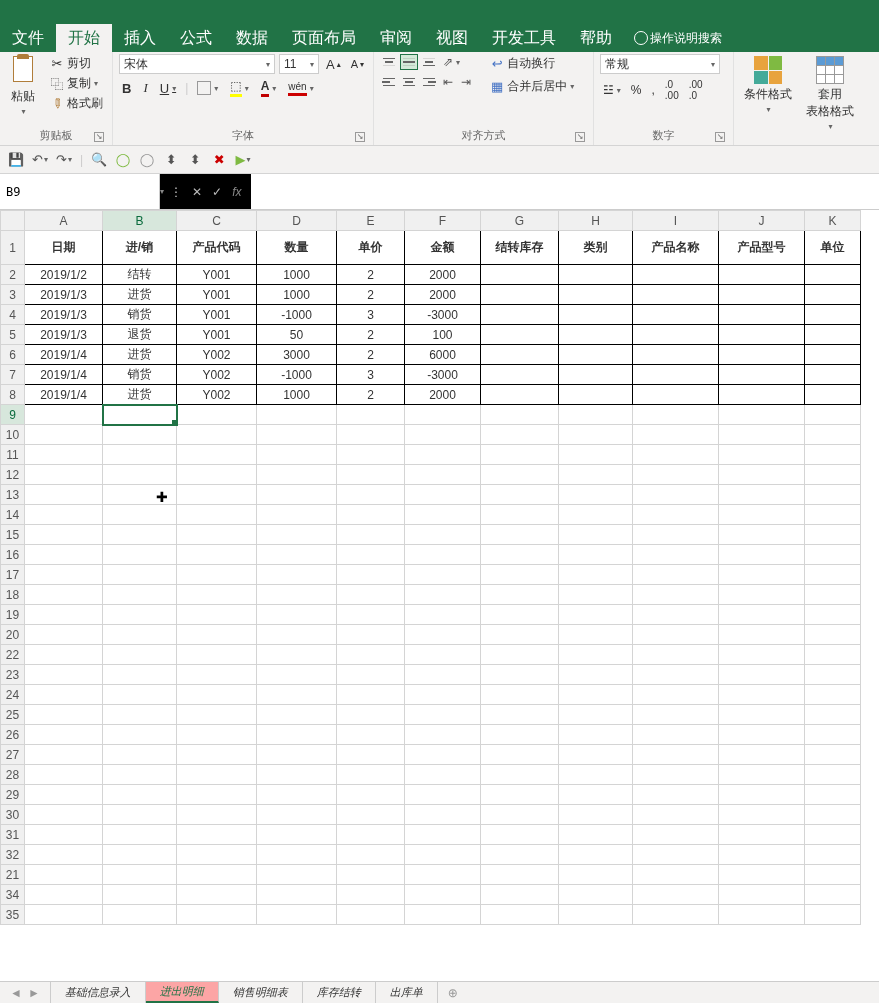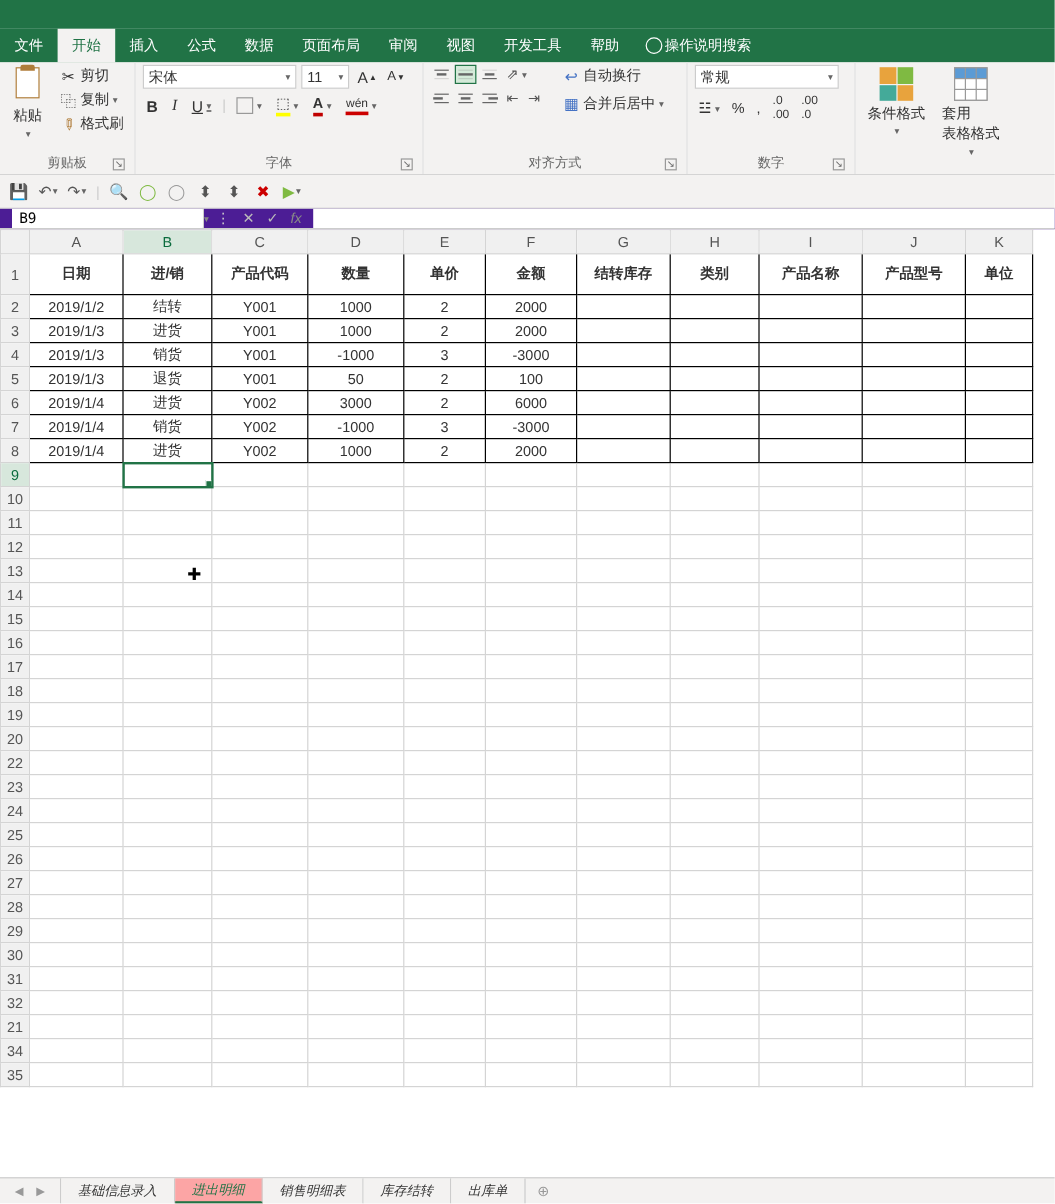--- a/index.html
+++ b/index.html
@@ -3,21 +3,21 @@
 <meta charset="utf-8">
 <style>
 * { box-sizing: border-box; margin: 0; padding: 0; font-family: "Microsoft YaHei", sans-serif; }
 body { width: 879px; height: 1003px; overflow: hidden; background: #fff; font-size: 12px; color: #333; display: flex; flex-direction: column; }
 
 
 .titlebar { height: 24px; background: #217346; }
 
 
 .tabs { height: 28px; background: #217346; display: flex; align-items: stretch; color: #fff; }
-.tab { padding: 0 12px; display: flex; align-items: center; cursor: pointer; font-size: 12px; }
+.tab { padding: 0 12px; display: flex; align-items: center; cursor: pointer; font-size: 16px; }
 .tab.active { background: #f3f2f1; color: #217346; }
 .search-tell { display: flex; align-items: center; gap: 2px; padding: 0 10px; }
 .bulb { width: 14px; height: 14px; border: 1.2px solid #fff; border-radius: 50%; position: relative; }
 
 
 .ribbon { background: #f3f2f1; border-bottom: 1px solid #d4d4d4; display: flex; height: 94px; }
 .group { border-right: 1px solid #e1e1e1; display: flex; flex-direction: column; padding: 2px 6px 0; position: relative; }
 .group-body { flex: 1; display: flex; align-items: flex-start; gap: 6px; }
 .group-label { text-align: center; font-size: 11px; color: #666; padding: 2px 0; position: relative; }
 .group-label .launcher { position: absolute; right: 2px; bottom: 3px; width: 10px; height: 10px; border: 1px solid #999; font-size: 8px; line-height: 8px; text-align: center; color: #666; }
@@ -59,21 +59,21 @@
 
 .fmt-ico { width: 28px; height: 28px; display: grid; grid-template: repeat(3,1fr)/repeat(3,1fr); gap: 1px; background: #999; border: 1px solid #999; }
 .fmt-ico span { background: #fff; }
 .fmt-ico span:nth-child(-n+3){ background:#5b9bd5; }
 
 
 .qat { background: #f3f2f1; border-bottom: 1px solid #d4d4d4; height: 28px; display: flex; align-items: center; gap: 8px; padding: 0 8px; }
 .qat .ico { cursor: pointer; color: #555; }
 
 
-.fbar { display: flex; align-items: stretch; border-bottom: 1px solid #ccc; height: 17px; background: #4c1d95; padding-left: 10px; }
+.fbar { display: flex; align-items: stretch; border-bottom: 1px solid #ccc; height: 36px; background: #000000; }
 .namebox { width: 160px; border-right: 1px solid #ccc; display: flex; align-items: center; padding: 0 6px; background: #fff; }
 .namebox input { border: none; outline: none; font-size: 12px; flex: 1; font-family: monospace; }
 .namebox .dd { color: #888; }
 .fx-btns { display: flex; align-items: center; gap: 10px; padding: 0 10px; color: #bbb; }
 .fx-btns .fx { font-style: italic; color: #888; }
 .finput { flex: 1; border: none; outline: none; padding: 0 6px; }
 
 
 .grid-wrap { flex: 1; overflow: auto; position: relative; }
 table.sheet { border-collapse: collapse; table-layout: fixed; }
@@ -146,21 +146,21 @@
             <span>格式刷</span>
           </div>
       </div>
     </div>
     <div class="group-label"><span>剪贴板</span><span class="launcher">↘</span></div>
   </div>
 
   <div class="group" style="min-width:240px">
     <div class="group-body vstack" style="gap:4px;width:100%">
       <div class="hstack" style="gap:4px">
-        <div class="combo" style="width:128px">
+        <div class="combo" style="width:156px">
             <span>宋体</span>
             <span class="dd">▾</span>
           </div>
         <div class="combo" style="width:40px">
             <span>11</span>
             <span class="dd">▾</span>
           </div>
         <span class="btn" style="font-size:13px">A<sup style="font-size:8px">▴</sup></span>
         <span class="btn" style="font-size:11px">A<sup style="font-size:8px">▾</sup></span>
       </div>
@@ -289,21 +289,21 @@
             <span></span>
             <span></span>
             <span></span>
             <span></span>
             <span></span>
             <span></span>
             <span></span>
             <span></span>
             <span></span>
           </div>
-        <span style="white-space:pre;">套用
+        <span style="white-space:pre;text-align:center">套用
 表格格式</span>
           <span class="dd">▾</span>
       </div>
     </div>
     <div class="group-label">&nbsp;</div>
   </div>
 </div>
 
 <div class="qat">
   <span class="ico" style="color:#4472c4">💾</span>

